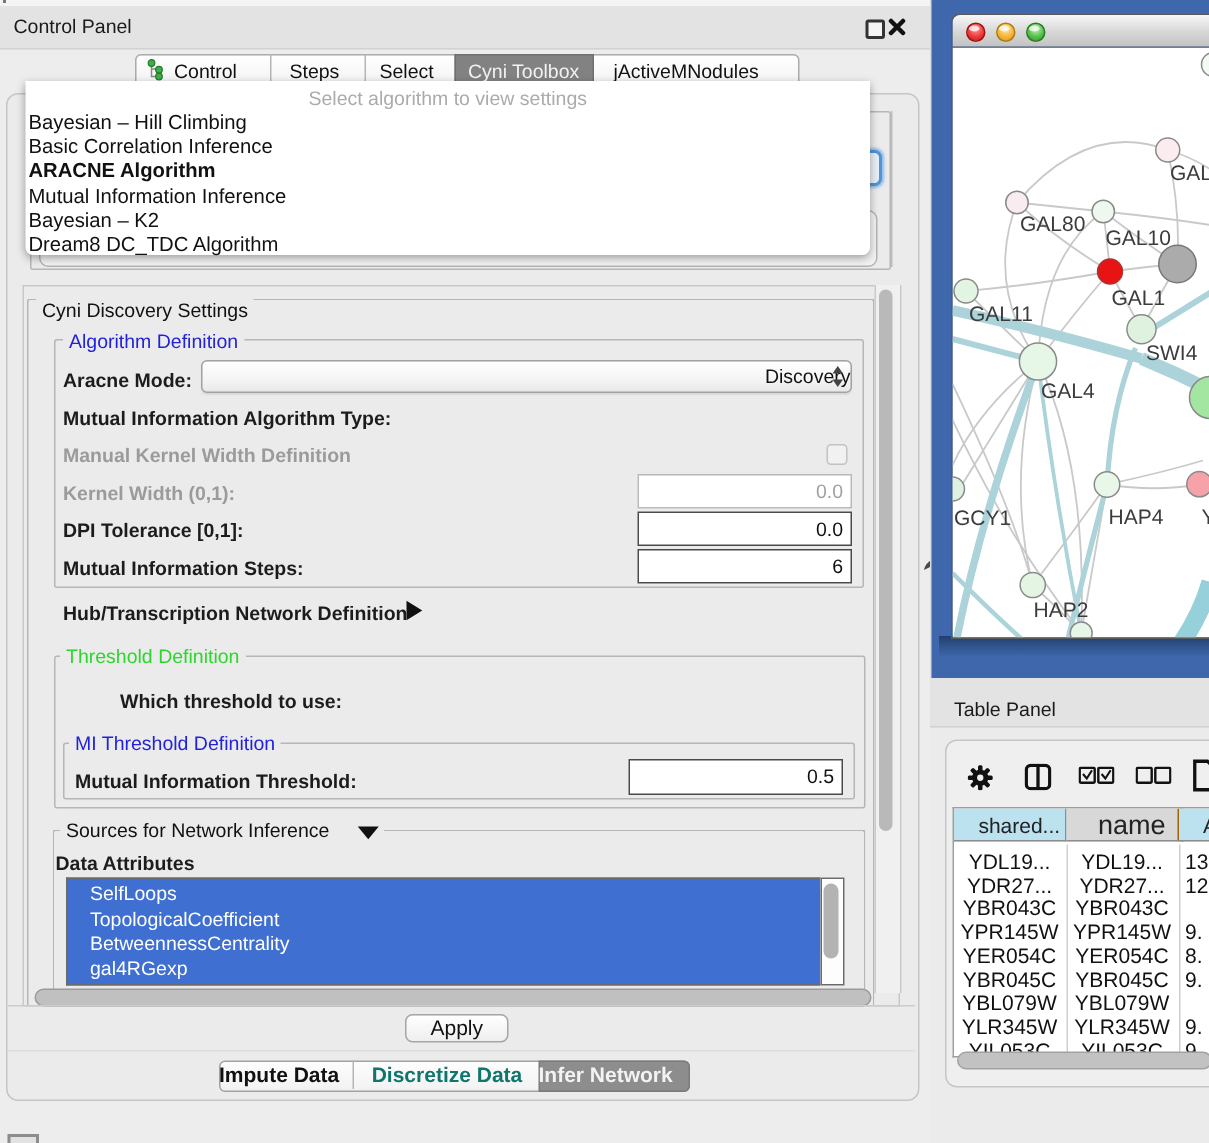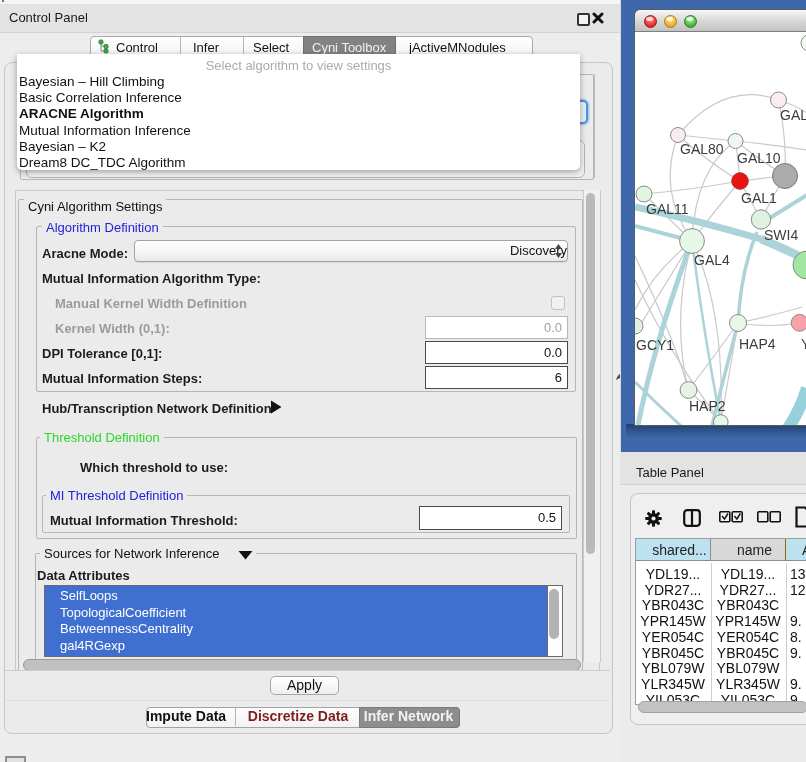--- a/index.html
+++ b/index.html
@@ -1,20 +1,20 @@
 <!DOCTYPE html>
 <html><head>
 <meta charset="utf-8">
 <style>
   html,body{margin:0;padding:0;}
   #app{position:relative;width:806px;height:762px;background:#ededed;overflow:hidden;
        font-family:"Liberation Sans", sans-serif;}
   .abs{position:absolute;}
   .blabel{font-weight:bold;font-size:13px;color:#1c1c1c;}
-  .glabel{font-weight:bold;font-size:13px;color:#9b9b9b;margin-left:13px;}
+  .glabel{font-weight:bold;font-size:13px;color:#9b9b9b;}
   .combo{position:absolute;height:20px;border:1px solid #a2a2a2;border-radius:4px;
          background:linear-gradient(#ffffff,#f2f2f2 70%,#e8e8e8);
          font-size:13px;color:#111;line-height:20px;padding-left:12px;
          box-shadow:0 1px 1px rgba(0,0,0,0.08);text-align:right;}
   .stepper{position:absolute;right:4px;top:2px;width:9px;height:16px;}
   .fld{position:absolute;background:#fff;font-size:13px;text-align:right;
        padding-right:5px;line-height:21px;}
   .grp{position:absolute;border:1px solid #b6b6b6;border-radius:2px;}
   .grptitle{position:absolute;background:#ededed;padding:0 4px;font-size:13px;}
 </style>
@@ -41,37 +41,37 @@
   <div class="abs" style="left:303px;top:36px;width:91px;height:22px;background:#828282;border:1px solid #6f6f6f;"></div>
   <div class="abs" style="left:180px;top:36px;width:1px;height:22px;background:#b5b5b5;"></div>
   <div class="abs" style="left:243px;top:36px;width:1px;height:22px;background:#b5b5b5;"></div>
   <svg class="abs" style="left:97px;top:39px;" width="16" height="16" viewBox="0 0 16 16">
     <path d="M4 3 L4 12 L8 12 M4 7 L8 7" stroke="#888" stroke-width="1" fill="none"></path>
     <circle cx="4" cy="3" r="2.2" fill="#3fae49" stroke="#1f7a28" stroke-width="0.8"></circle>
     <circle cx="9" cy="7.5" r="2.2" fill="#3fae49" stroke="#1f7a28" stroke-width="0.8"></circle>
     <circle cx="9" cy="12" r="2.2" fill="#3fae49" stroke="#1f7a28" stroke-width="0.8"></circle>
   </svg>
   <div class="abs" style="left:116px;top:40px;font-size:13px;color:#111;">Control</div>
-  <div class="abs" style="left:193px;top:40px;font-size:13px;color:#111;">Infer</div>
+  <div class="abs" style="left:193px;top:40px;font-size:13px;color:#111;">Steps</div>
   <div class="abs" style="left:253px;top:40px;font-size:13px;color:#111;">Select</div>
   <div class="abs" style="left:312px;top:40px;font-size:13px;color:#f2f2f2;">Cyni Toolbox</div>
   <div class="abs" style="left:409px;top:40px;font-size:13px;color:#111;">jActiveMNodules</div>
 
   <div class="grp" style="left:20px;top:74px;width:572px;height:104px;"></div>
   <div class="abs" style="left:30px;top:100px;width:554px;height:20px;border-radius:5px;background:#e8eef5;box-shadow:0 0 2px 1px #8fb9e6;border:2px solid #4f94d6;"></div>
   <div class="abs" style="left:26px;top:140px;width:557px;height:36px;border:1px solid #b4b4b4;border-radius:6px;background:#f2f2f2;"></div>
 
   <div class="abs" style="left:15px;top:190px;width:583px;height:479px;border:1px solid #c8c8c8;"></div>
 
   <div class="abs" style="left:583px;top:190px;width:16px;height:472px;background:#f0f0f0;border-left:1px solid #c9c9c9;border-right:1px solid #c9c9c9;"></div>
   <div class="abs" style="left:594px;top:74px;width:1px;height:104px;background:#bdbdbd;"></div>
   <div class="abs" style="left:585.5px;top:193px;width:9px;height:361px;background:#b9b9b9;border-radius:5px;"></div>
 
   <div class="grp" style="left:18px;top:199px;width:563px;height:470px;border-bottom:none;border-bottom-left-radius:0;border-bottom-right-radius:0;"></div>
-  <div class="grptitle" style="left:24px;top:199px;color:#111;background:#ebebeb;">Cyni Algorithm Settings</div>
+  <div class="grptitle" style="left:24px;top:199px;color:#111;background:#ebebeb;">Cyni Discovery Settings</div>
 
   <div class="grp" style="left:36px;top:226px;width:538px;height:164px;"></div>
   <div class="grptitle" style="left:42px;top:220px;color:#2222dd;background:#ebebeb;">Algorithm Definition</div>
 
   <div class="abs blabel" style="left:42px;top:246px;">Aracne Mode:</div>
   <div class="combo" style="left:134px;top:240px;width:420px;">Discovery
     <svg class="stepper" viewBox="0 0 9 16">
         <path d="M4.5 1 L8 6 L1 6 Z" fill="#444"></path>
         <path d="M4.5 15 L8 10 L1 10 Z" fill="#444"></path>
       </svg>
@@ -122,22 +122,22 @@
   <div class="abs" style="left:5px;top:670px;width:605px;height:1px;background:#cccccc;"></div>
 
   <div class="abs" style="left:5px;top:700px;width:605px;height:1px;background:#dedede;"></div>
 
   <div class="abs" style="left:270px;top:676px;width:67px;height:17px;border:1px solid #a6a6a6;border-radius:5px;background:linear-gradient(#ffffff,#eeeeee);text-align:center;font-size:14px;line-height:16px;color:#111;">Apply</div>
 
   <div class="abs" style="left:146px;top:707px;width:312px;height:19px;border:1px solid #a3a3a3;border-radius:4px;background:linear-gradient(#fdfdfd,#f2f2f2);"></div>
   <div class="abs" style="left:359px;top:707px;width:99px;height:19px;background:#8d8d8d;border:1px solid #7a7a7a;border-radius:0 4px 4px 0;"></div>
   <div class="abs" style="left:235px;top:707px;width:1px;height:19px;background:#b5b5b5;"></div>
   <div class="abs" style="left:146px;top:708px;width:90px;text-align:left;font-size:14px;font-weight:bold;color:#111;">Impute Data</div>
-  <div class="abs" style="left:236px;top:708px;width:124px;text-align:center;font-size:14px;font-weight:bold;color:#7f1d1d;">Discretize Data</div>
-  <div class="abs" style="left:359px;top:708px;width:99px;text-align:center;font-size:14px;font-weight:bold;color:#f3f3f3;">Infer Network</div>
+  <div class="abs" style="left:236px;top:708px;width:124px;text-align:center;font-size:14px;font-weight:bold;color:#0f766e;">Discretize Data</div>
+  <div class="abs" style="left:359px;top:708px;width:99px;font-size:14px;font-weight:bold;color:#f3f3f3;">Infer Network</div>
 
   <div class="abs" style="left:5px;top:756px;width:17px;height:10px;border:2px solid #8d8d8d;background:#e2e2e2;"></div>
 
   <svg class="abs" style="left:615px;top:372px;" width="8" height="9" viewBox="0 0 8 9">
       <path d="M7 1 Q2 3 1 8 L5 6 Z" fill="#4a4a4a"></path>
     </svg>
 
   <div class="abs" style="left:17px;top:54px;width:563px;height:116px;background:#fff;border-radius:0 0 5px 5px;box-shadow:0 2px 6px rgba(0,0,0,0.35);"></div>
   <div class="abs" style="left:17px;top:58px;width:563px;text-align:center;font-size:13px;color:#ababab;">Select algorithm to view settings</div>
   <div class="abs" style="left:19px;top:74px;font-size:13.5px;color:#111;line-height:16.2px;">
@@ -275,21 +275,21 @@
   <svg class="abs" style="left:757px;top:511px;" width="24" height="12" viewBox="0 0 24 12">
     <rect x="0.8" y="0.8" width="10" height="10" rx="1" fill="none" stroke="#111" stroke-width="1.6"></rect>
     <rect x="13.2" y="0.8" width="10" height="10" rx="1" fill="none" stroke="#111" stroke-width="1.6"></rect>
   </svg>
   <svg class="abs" style="left:795px;top:506px;" width="16" height="22" viewBox="0 0 16 22">
     <path d="M1.5 1.5 L10 1.5 L14.5 6 L14.5 20.5 L1.5 20.5 Z" fill="none" stroke="#111" stroke-width="2.2"></path>
   </svg>
 
   <div class="abs" style="left:635px;top:538px;width:171px;height:165px;background:#ffffff;border:1px solid #9e9e9e;border-right:none;overflow:hidden;">
     <div class="abs" style="left:0;top:0;width:74px;height:21px;background:#bce1ef;border-right:1px solid #8d8d8d;border-bottom:1px solid #8d8d8d;text-align:center;padding-left:13px;box-sizing:content-box;font-size:14px;line-height:22px;color:#222;width:61px;">shared...</div>
-    <div class="abs" style="left:75px;top:0;width:61px;height:21px;background:#d8d8d8;border-right:4px solid #a16207;border-bottom:1px solid #8d8d8d;text-align:center;padding-left:13px;font-size:14px;line-height:22px;color:#222;">name</div>
+    <div class="abs" style="left:75px;top:0;width:61px;height:21px;background:#d8d8d8;border-right:4px solid #a16207;border-bottom:1px solid #8d8d8d;text-align:center;padding-left:13px;font-size:18px;line-height:22px;color:#222;">name</div>
     <div class="abs" style="left:150px;top:0;width:22px;height:21px;background:#bce1ef;border-bottom:1px solid #8d8d8d;font-size:14px;line-height:22px;color:#222;padding-left:16px;">A</div>
     <div class="abs" style="left:0;top:28px;width:74px;text-align:center;font-size:14px;line-height:15.74px;color:#111;">YDL19...<br>YDR27...<br>YBR043C<br>YPR145W<br>YER054C<br>YBR045C<br>YBL079W<br>YLR345W<br>YIL053C</div>
     <div class="abs" style="left:75px;top:28px;width:74px;text-align:center;font-size:14px;line-height:15.74px;color:#111;">YDL19...<br>YDR27...<br>YBR043C<br>YPR145W<br>YER054C<br>YBR045C<br>YBL079W<br>YLR345W<br>YIL053C</div>
     <div class="abs" style="left:150px;top:28px;width:30px;text-align:left;padding-left:4px;font-size:14px;line-height:15.74px;color:#111;">13<br>12<br><br>9.<br>8.<br>9.<br><br>9.<br>9.</div>
     <div class="abs" style="left:74.5px;top:24px;width:1px;height:142px;background:#cfcfcf;"></div>
     <div class="abs" style="left:149.5px;top:24px;width:1px;height:142px;background:#cfcfcf;"></div>
   </div>
 
   <div class="abs" style="left:638px;top:701px;width:168px;height:10px;background:#c2c2c2;border:1px solid #a2a2a2;border-radius:6px;"></div>
 

